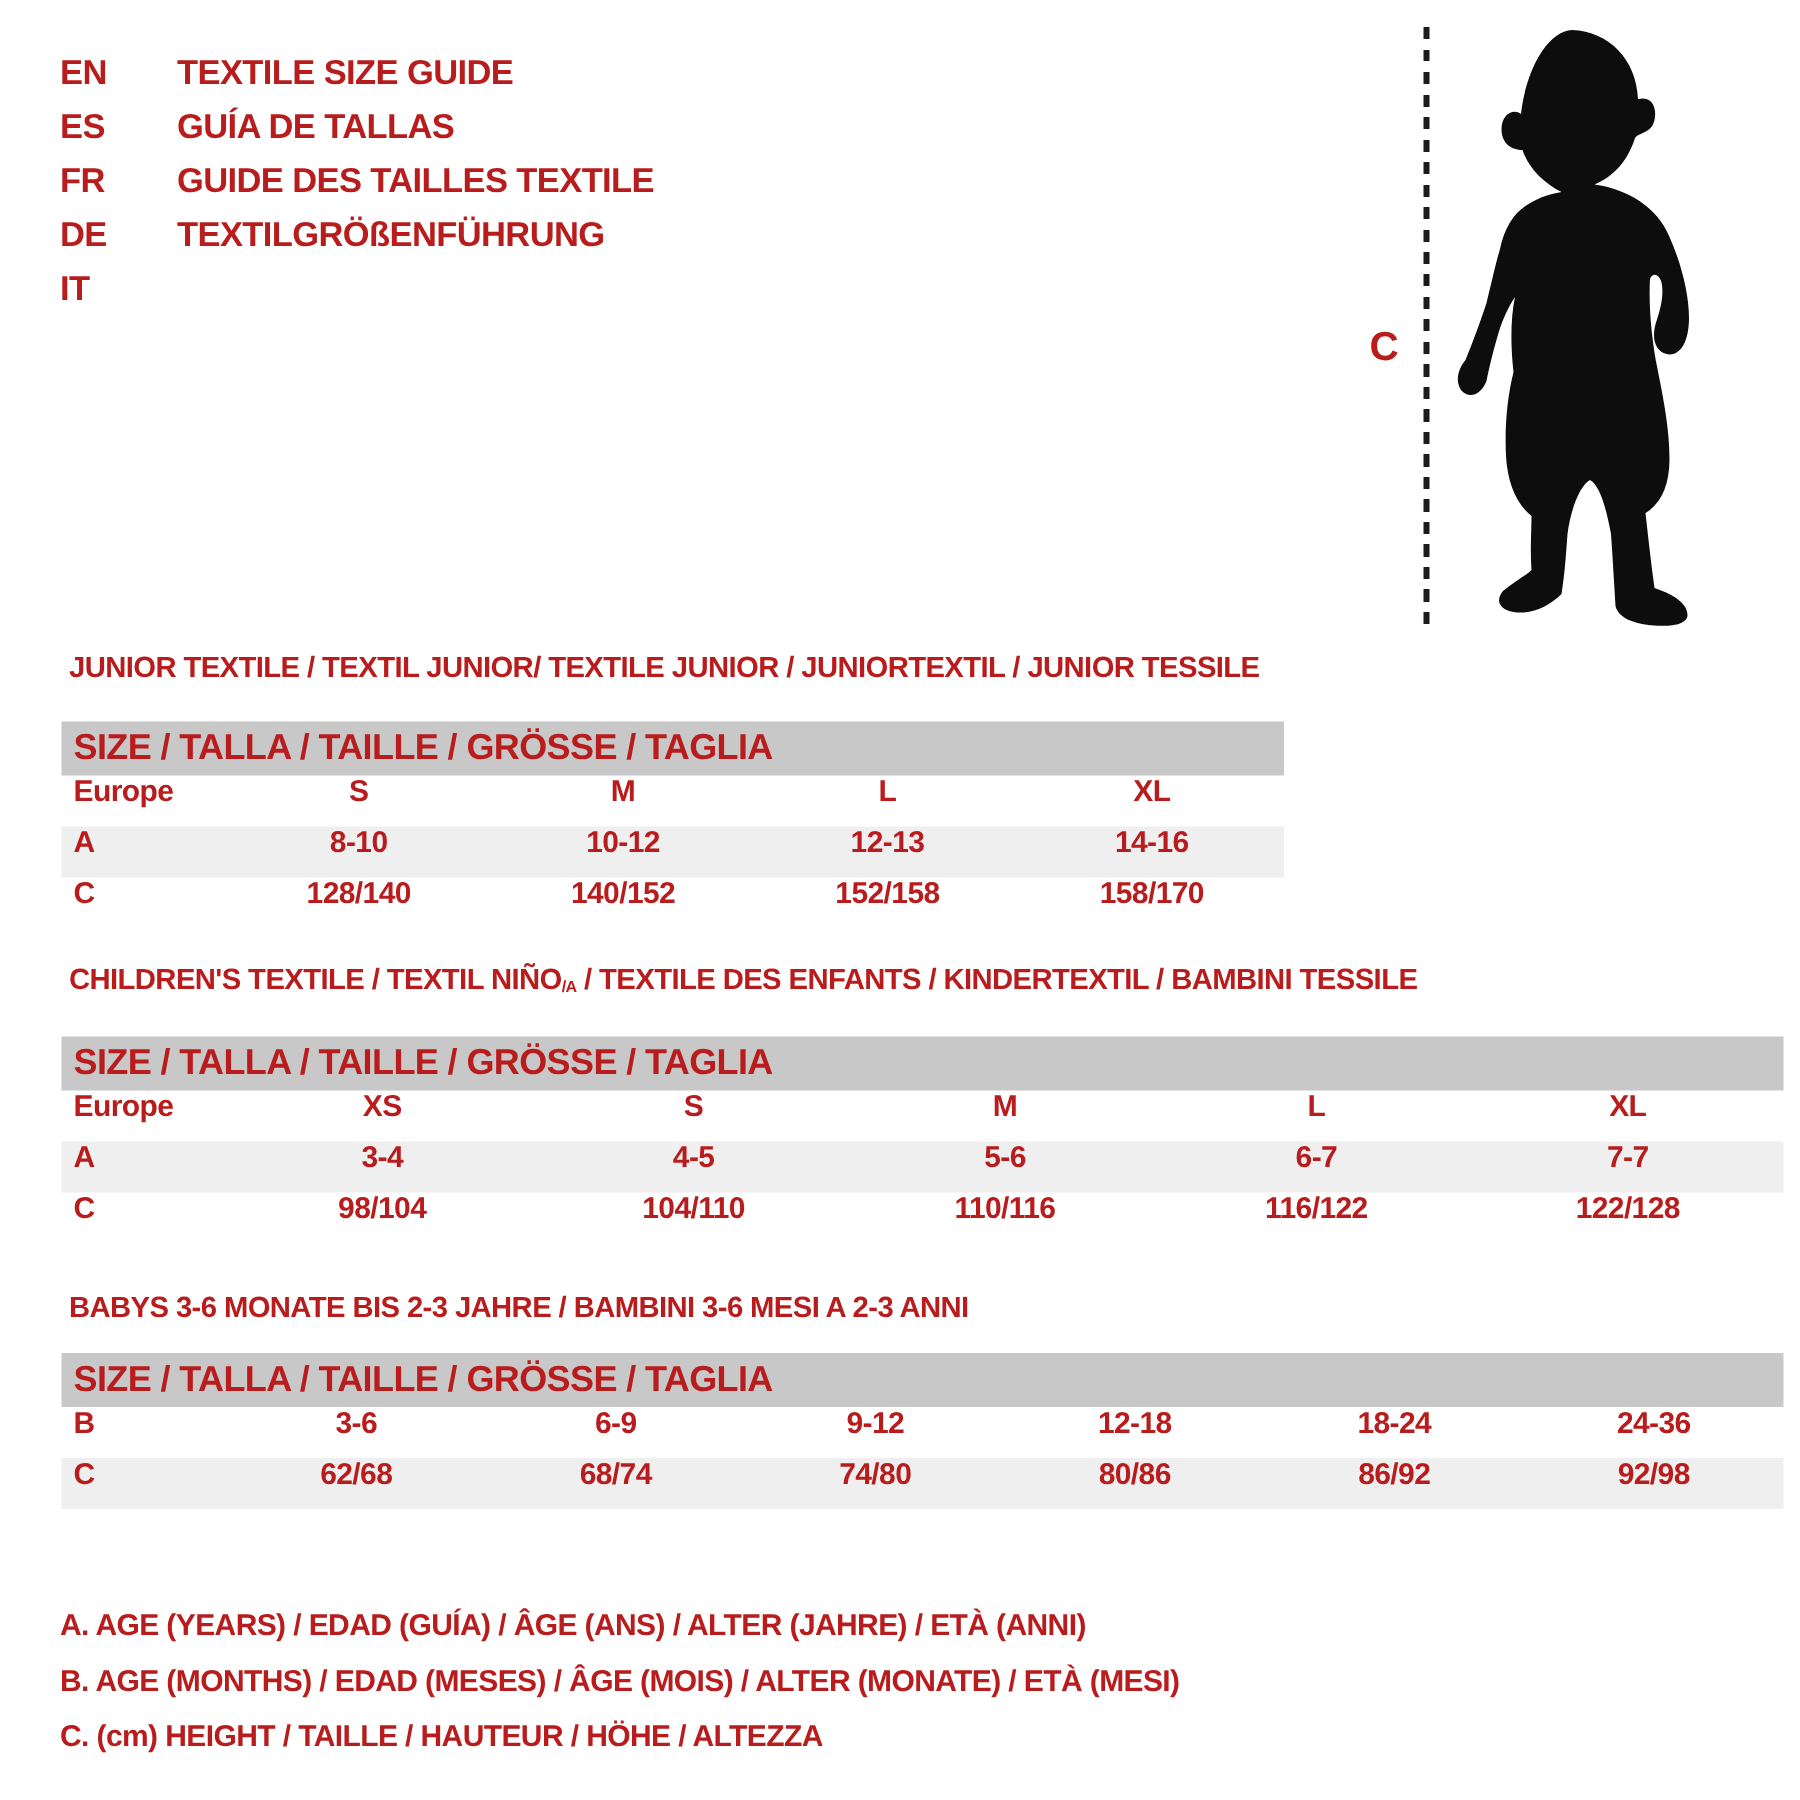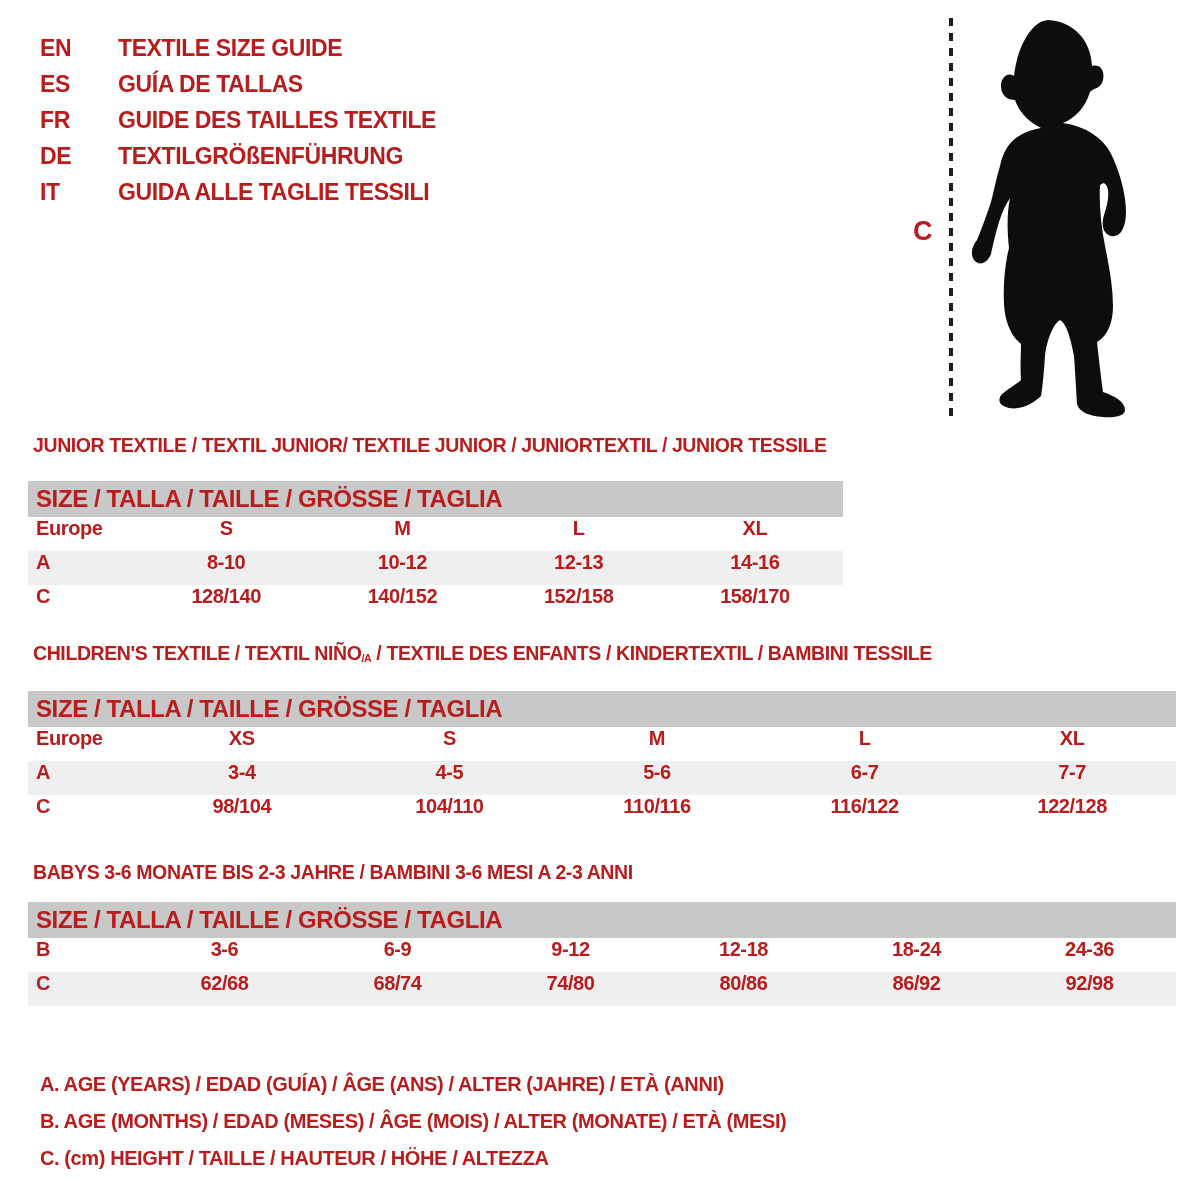--- a/index.html
+++ b/index.html
@@ -23,21 +23,21 @@
   
   .figure-block { position:absolute; top:14px; left:905px; width:260px; height:412px; }
   .measure-line {
     position:absolute; left:44px; top:4px; width:4px; height:400px;
     background-image:repeating-linear-gradient(to bottom, #1c1c1c 0px, #1c1c1c 8px, transparent 8px, transparent 15px);
   }
   .measure-label { position:absolute; left:8px; top:202px; font-size:27px; letter-spacing:-0.5px; }
   .silhouette { position:absolute; left:58px; top:4px; }
 
   
-  .section { position:absolute; left:28px; }
+  .section { position:absolute; left:41px; }
   .section-junior   { top:434px; width:815px; }
   .section-children { top:642px; width:1148px; }
   .section-babies   { top:845px; width:1148px; }
 
   .section-title { font-size:19.5px; letter-spacing:-0.4px; white-space:nowrap; padding-left:5px; }
   .title-sub { font-size:0.55em; vertical-align:-0.22em; }
 
   .size-table { width:100%; }
   .gap-junior   { height:24px; }
   .gap-children { height:26px; }
@@ -74,21 +74,20 @@
     <div class="lang-row">
       <span class="lang-code">FR</span>
       <span class="lang-title">GUIDE DES TAILLES TEXTILE</span>
     </div>
     <div class="lang-row">
       <span class="lang-code">DE</span>
       <span class="lang-title">TEXTILGRÖßENFÜHRUNG</span>
     </div>
     <div class="lang-row">
       <span class="lang-code">IT</span>
-      <span class="lang-title">GUIDA ALLE TAGLIE TESSILI</span>
     </div>
   </div>
 
   <div class="figure-block">
     <span class="measure-label">C</span>
     <div class="measure-line"></div>
     <svg class="silhouette" width="180" height="400" viewBox="0 0 180 400" xmlns="http://www.w3.org/2000/svg">
       <path fill="#0d0d0d" d="
         M 85 2
         C 110 3 128 22 129 48

